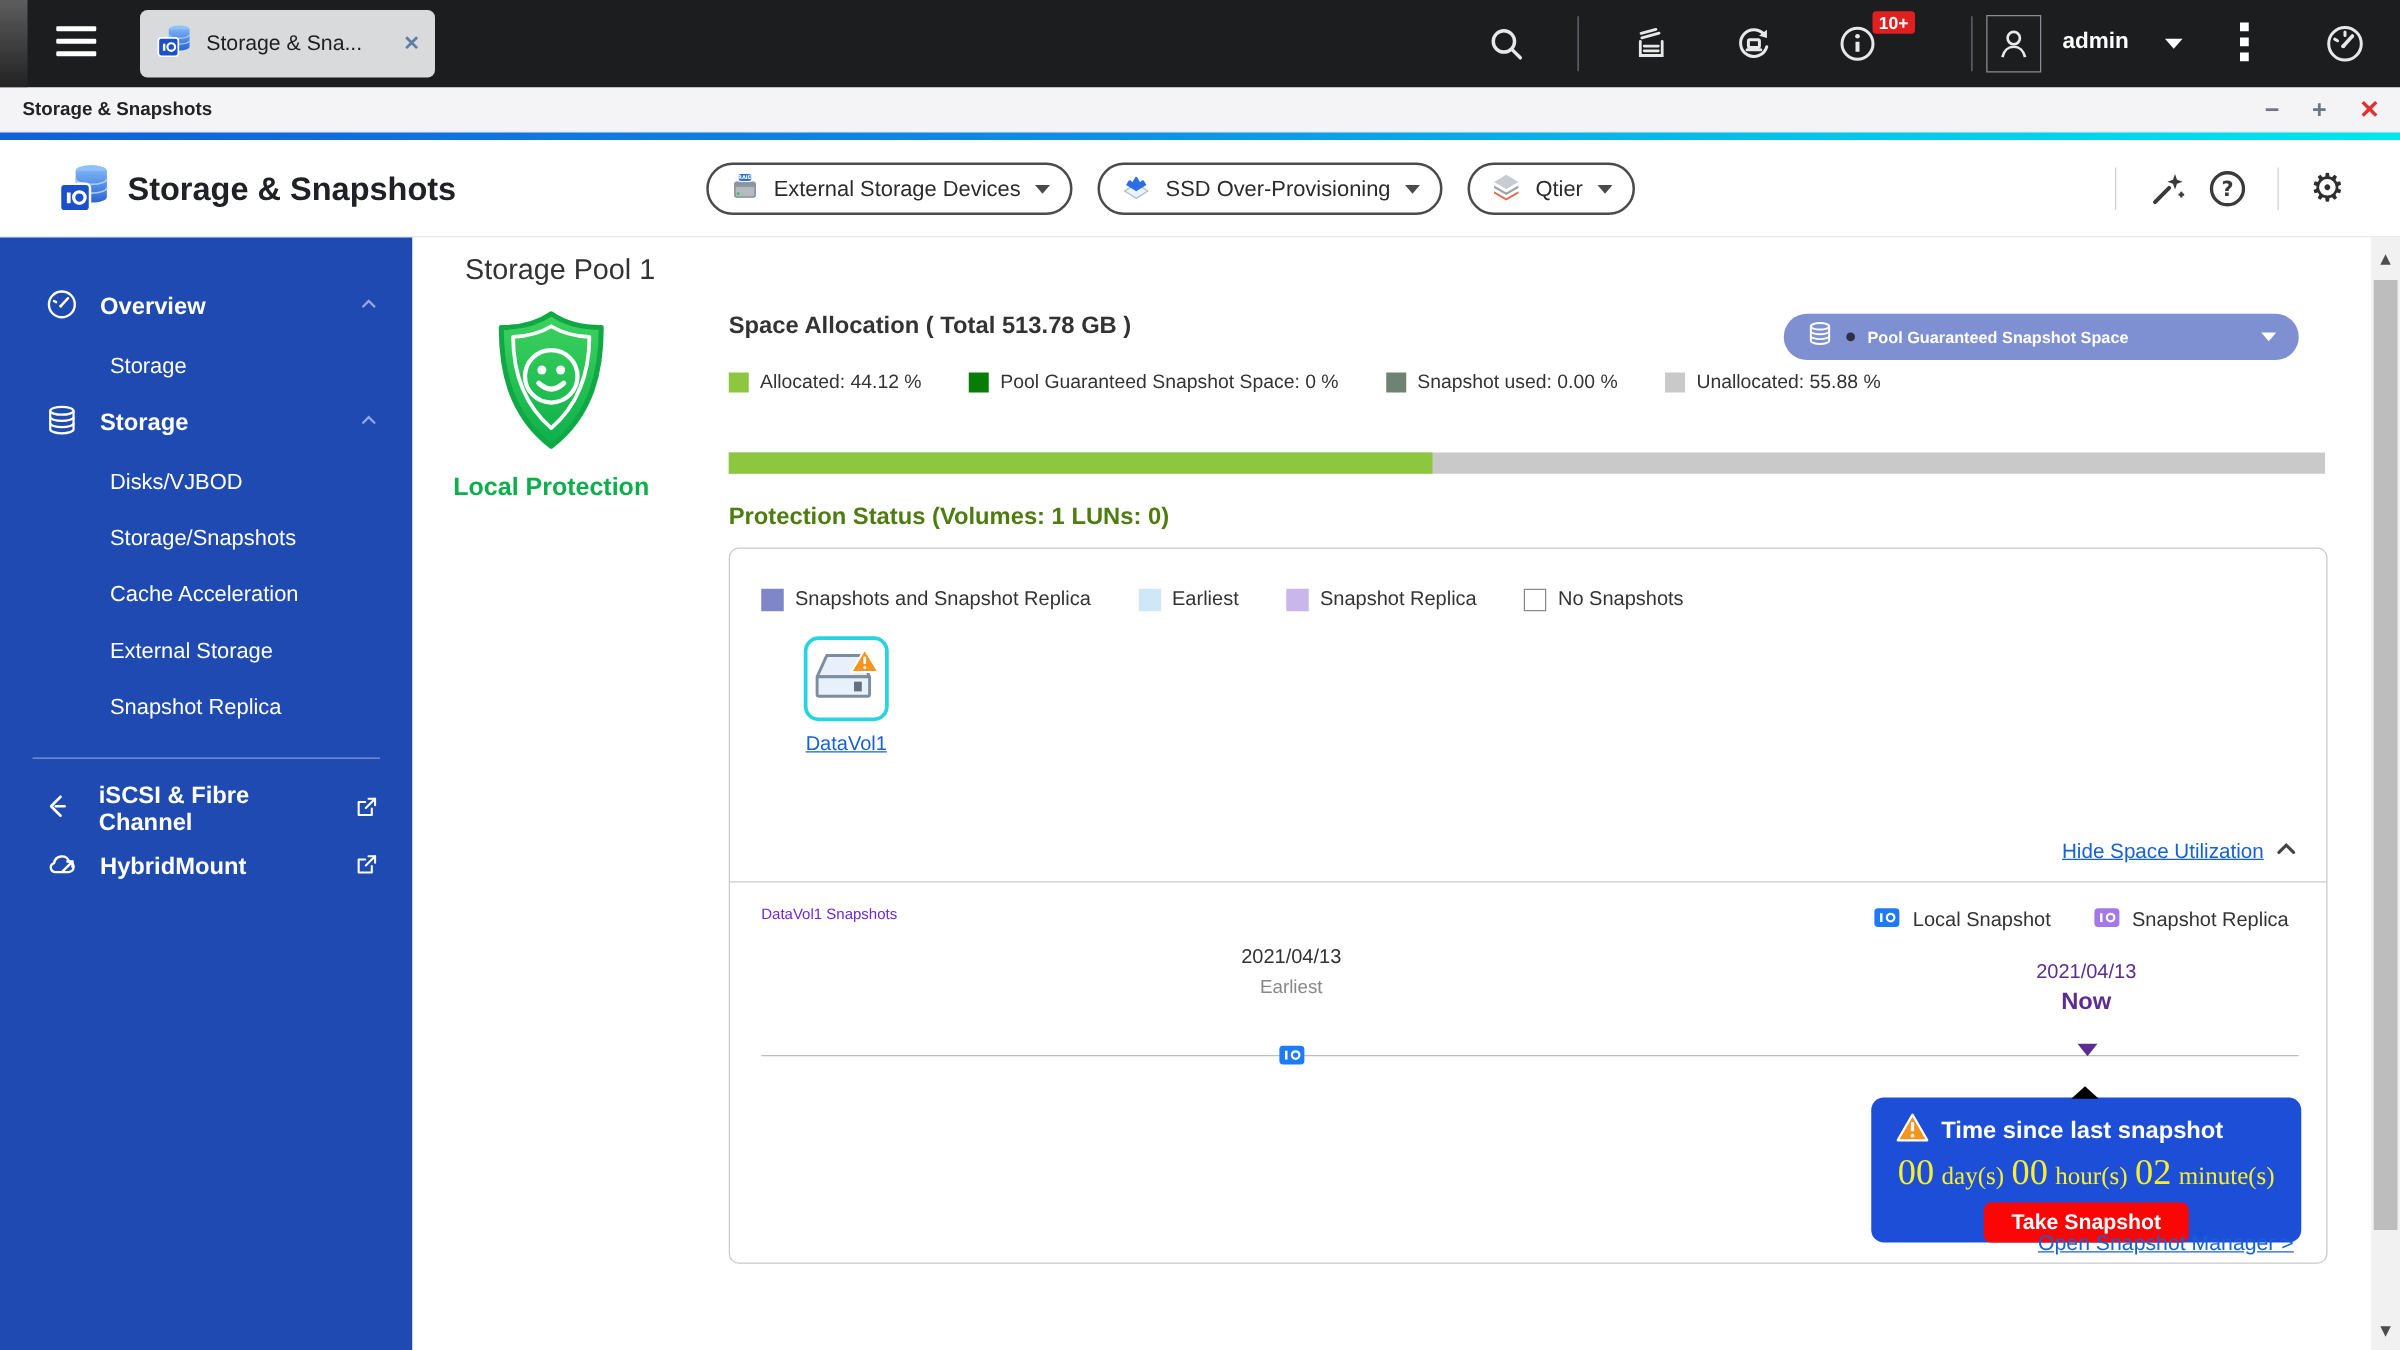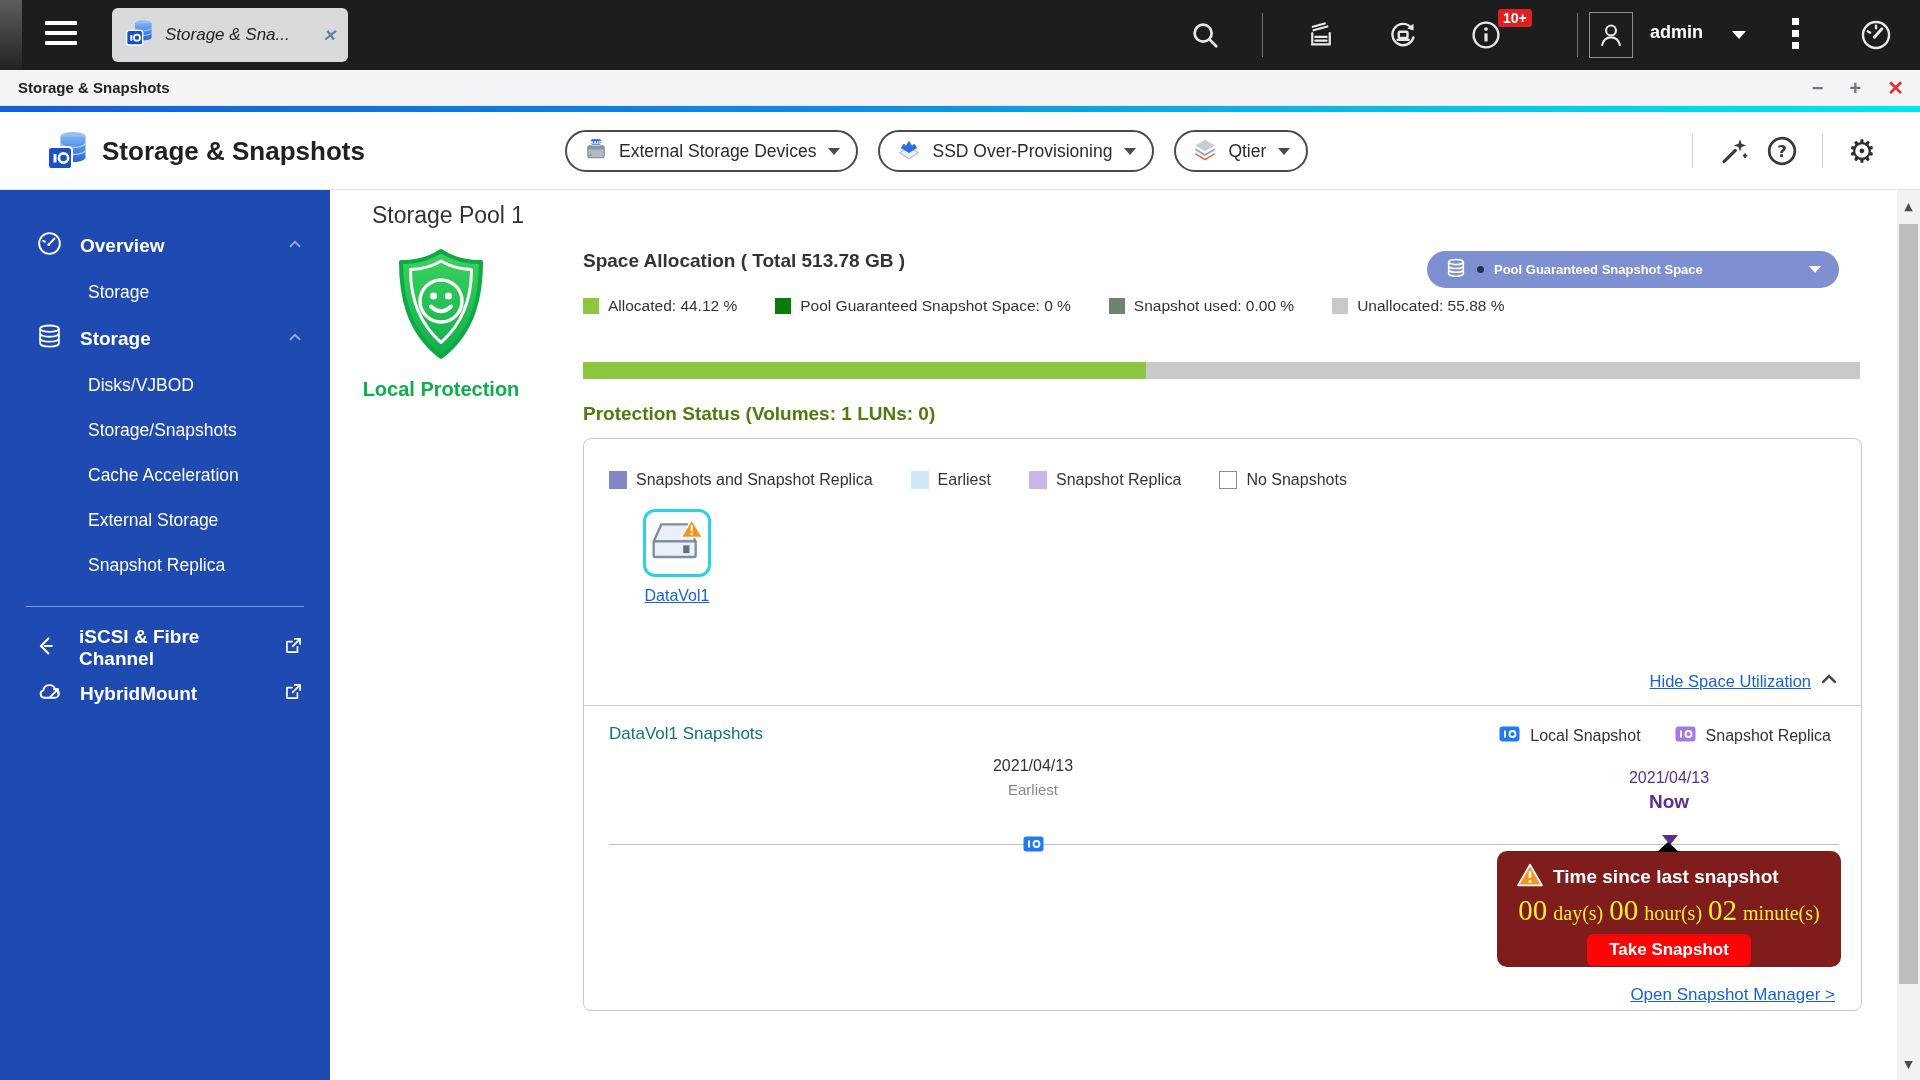--- a/index.html
+++ b/index.html
@@ -6,21 +6,21 @@
   html,body { width:1920px; height:1080px; overflow:hidden; background:#fff;
     font-family:"Liberation Sans", sans-serif; }
 
   
   #topbar { position:absolute; left:0; top:0; width:1920px; height:70px; background:#1c1d1f; }
   #corner { position:absolute; left:0; top:0; width:22px; height:70px;
     background:linear-gradient(180deg,#5d5d5d,#222); }
   #hamburger { position:absolute; left:45px; top:21px; width:32px; height:28px; cursor:pointer; }
   #hamburger span { display:block; width:32px; height:4px; background:#fff; border-radius:1px; margin-bottom:6px; }
   #apptab { position:absolute; left:112px; top:8px; width:236px; height:54px; background:#d8dadc;
-    border-radius:6px; display:flex; align-items:center; padding:0 12px; gap:9px;font-style:italic; }
+    border-radius:6px; display:flex; align-items:center; padding:0 12px; gap:9px; }
   #apptab .tab-label { font-size:17px; color:#1e1e1e; flex:1; white-space:nowrap; }
   #apptab .tab-close { color:#5f7ea3; font-weight:bold; font-size:16px; cursor:pointer; }
   .tb-icon { position:absolute; top:17px; width:36px; height:36px; display:flex; align-items:center;
     justify-content:center; cursor:pointer; }
   .tb-divider { position:absolute; top:13px; width:1px; height:44px; background:#6d7178; }
   #badge10 { position:absolute; left:1498px; top:9px; background:#e02020; color:#fff; font-size:14px;
     font-weight:bold; border-radius:3px; padding:2px 5px; line-height:1; }
   #adminbox { position:absolute; left:1589px; top:12px; width:44px; height:46px; border:1px solid #8a8d92;
     display:flex; align-items:center; justify-content:center; cursor:pointer; }
   #adminname { position:absolute; left:1650px; top:22px; color:#fff; font-size:18px; font-weight:bold; cursor:pointer; }
@@ -93,34 +93,34 @@
   #prot-legend .sw { width:18px; height:18px; }
   #prot-legend .leg-item { font-size:16px; }
   #vol-tile { position:absolute; left:38px; top:70px; width:110px; text-align:center; }
   #vol-iconbox { width:68px; height:68px; border:3px solid #29d3e0; border-radius:12px; margin:0 auto;
     display:flex; align-items:center; justify-content:center; cursor:pointer; background:#fff; }
   #vol-label { display:inline-block; margin-top:10px; font-size:16px; color:#1661d8;
     text-decoration:underline; cursor:pointer; }
   #hide-link-row { position:absolute; right:22px; top:230px; display:flex; align-items:center; gap:8px; }
   #hide-link { font-size:16.5px; color:#1661d8; text-decoration:underline; cursor:pointer; }
   #panel-divider { position:absolute; left:0; top:266px; width:100%; height:1px; background:#ccc; }
-  #snap-title { position:absolute; left:25px; top:285px; font-size:17px; color:#0f766e; }
+  #snap-title { position:absolute; left:25px; top:285px; font-size:12px; color:#6d28d9; }
   #snap-legend { position:absolute; right:30px; top:287px; display:flex; gap:34px; }
   .cam-leg { display:flex; align-items:center; gap:10px; font-size:16px; color:#333; }
   #earliest-blk { position:absolute; left:349px; top:318px; width:200px; text-align:center; }
   #earliest-blk .date { font-size:16px; color:#333; }
   #earliest-blk .lbl { font-size:15px; color:#888; margin-top:6px; }
   #now-blk { position:absolute; left:1005px; top:330px; width:160px; text-align:center; }
   #now-blk .date { font-size:16px; }
   #now-blk .lbl { font-size:19px; font-weight:bold; margin-top:4px; }
   #timeline { position:absolute; left:25px; top:405px; width:1230px; height:1px; background:#bdbdbd; }
   #cam-marker { position:absolute; left:439px; top:397px; cursor:pointer; }
   #now-marker { position:absolute; left:1078px; top:396px; width:0; height:0;
     border-left:8px solid transparent; border-right:8px solid transparent; border-top:10px solid currentColor; }
-  #tooltip { position:absolute; left:913px; top:412px; width:344px; height:116px; background:#7f1d1d;
+  #tooltip { position:absolute; left:913px; top:439px; width:344px; height:116px; background:#1d4ed8;
     border-radius:10px; }
   #tooltip .tt-arrow { position:absolute; left:160px; top:-9px; width:0; height:0;
     border-left:11px solid transparent; border-right:11px solid transparent; border-bottom:10px solid #000; }
   #tt-head { display:flex; align-items:center; gap:10px; padding:12px 0 0 20px; }
   #tt-head .tt-title { color:#fff; font-size:19px; font-weight:bold; }
   #tt-time { display:flex; align-items:baseline; justify-content:center; gap:6px; margin-top:3px;
     font-family:"Liberation Serif", serif; }
   #tt-time .num { font-size:29px; }
   #tt-time .unit { font-size:20px; }
   #take-snap-btn { display:block; width:164px; height:32px; margin:7px auto 0; border:none; border-radius:6px;

